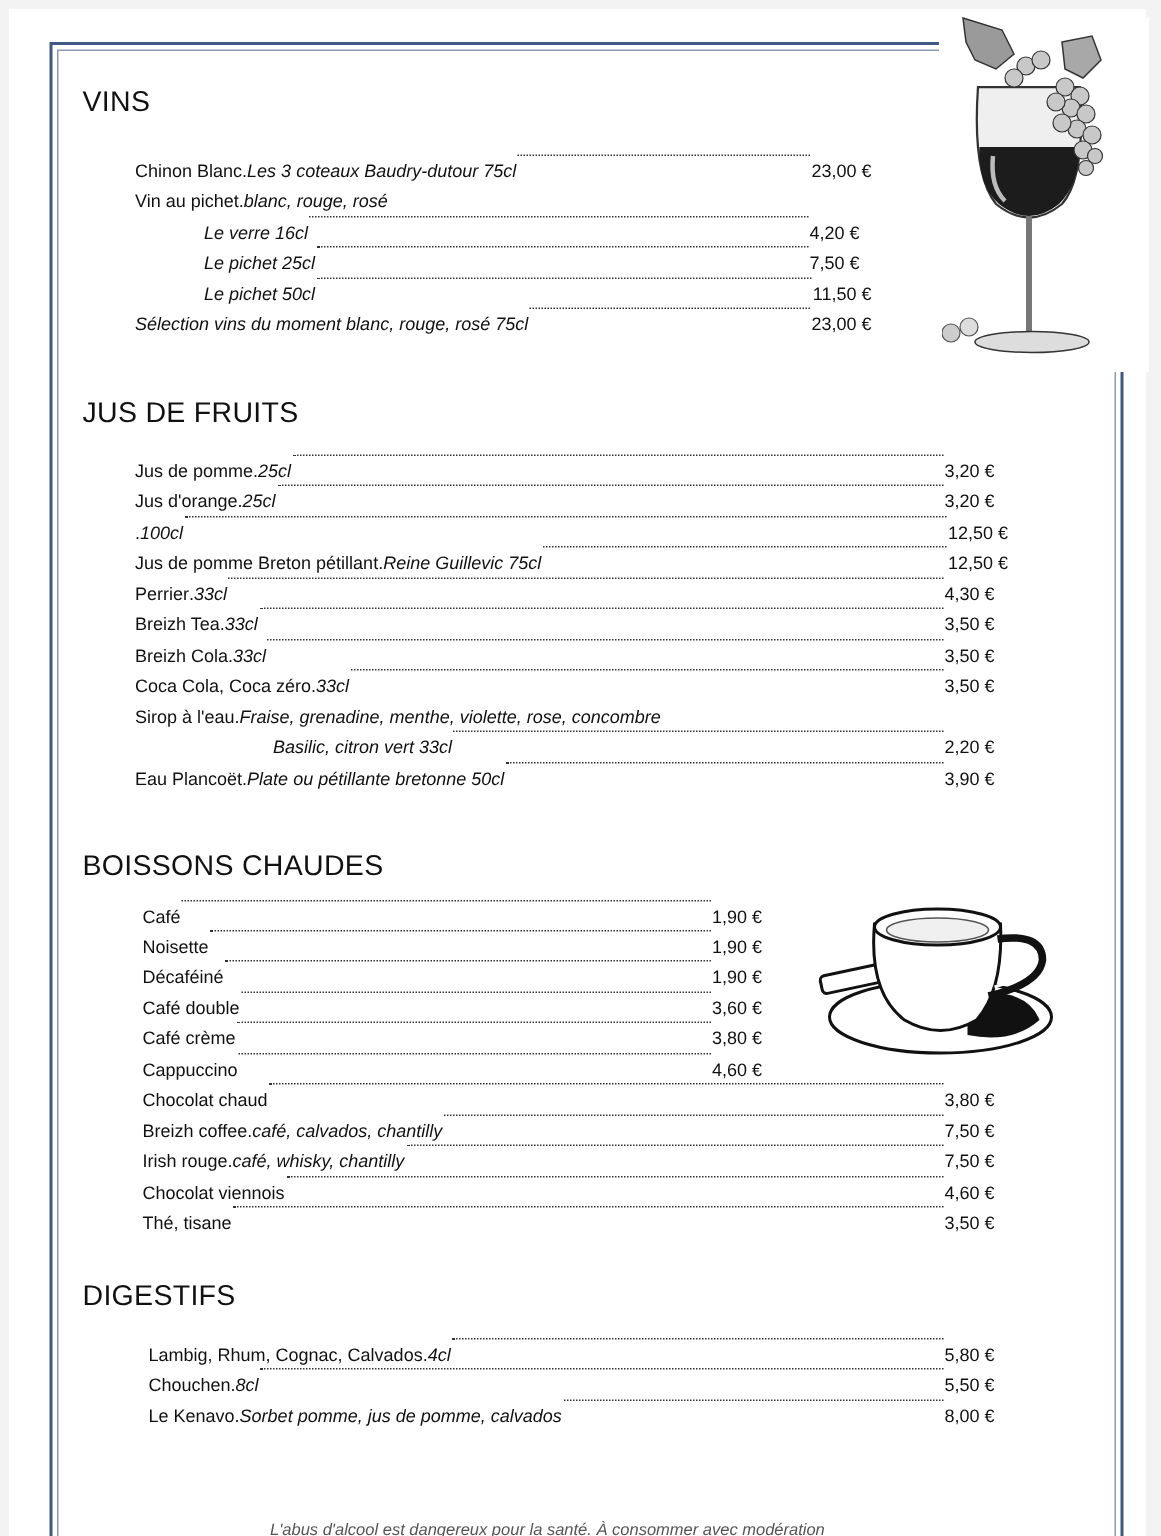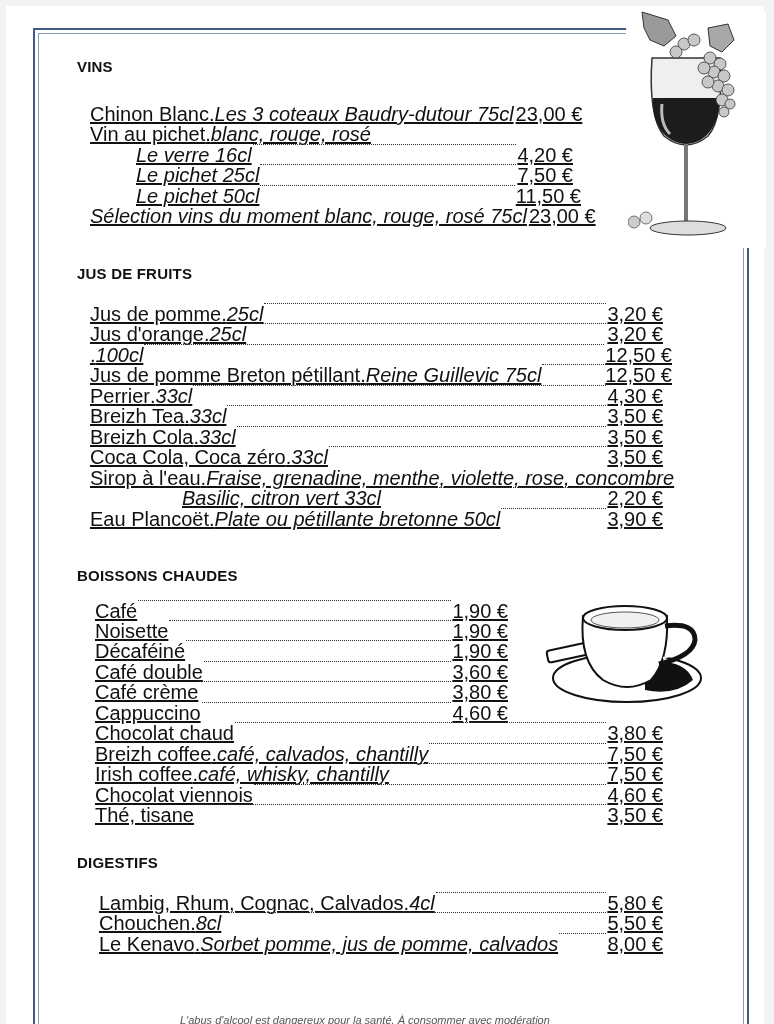--- a/index.html
+++ b/index.html
@@ -27,26 +27,26 @@
       position: absolute; left: 620px; top: 6px; width: 140px; height: 236px; background:#fff;
     }
     .mask-footer {
       position: absolute; left: 170px; top: 1005px; width: 420px; height: 30px; background:#fff;
     }
     .footer-note {
       position: absolute; left: 180px; top: 1014px; width: 420px;
       font-size: 11px; font-style: italic; color: #555; white-space: nowrap; overflow: hidden;
     }
     .section-title {
-      position: absolute; left: 77px;
-      font-weight: bold; font-size: 15px; letter-spacing: 0.2px;
+      position: absolute; left: 55px;
+      font-weight: normal; font-size: 19px; letter-spacing: 0.2px;
     }
     .row {
       position: absolute; display: flex; align-items: flex-end;
-      font-size: 20px; line-height: 20px; white-space: nowrap; text-decoration: underline;
+      font-size: 12px; line-height: 20px; white-space: nowrap;
     }
     .row .name { flex: 0 0 auto; }
     .row .desc { font-style: italic; flex: 0 0 auto; }
     .row .dots {
       flex: 1 1 auto; overflow: hidden; margin: 0 1px;
       border-bottom: 1.5px dotted #333; height: 1px; align-self: baseline;
       transform: translateY(-2px);
     }
     .row .price { flex: 0 0 auto; }
     .wine-art, .cup-art { position: absolute; }
@@ -249,21 +249,21 @@
     <span class="price">3,80 €</span>
 </div>
 <div class="row" style="left:95px;top:744px;width:568px">
   <span class="name">Breizh coffee</span>
     <span> . </span>
     <span class="desc">café, calvados, chantilly</span>
     <span class="dots"></span>
     <span class="price">7,50 €</span>
 </div>
 <div class="row" style="left:95px;top:764px;width:568px">
-  <span class="name">Irish coffee</span>
+  <span class="name">Irish rouge</span>
     <span> . </span>
     <span class="desc">café, whisky, chantilly</span>
     <span class="dots"></span>
     <span class="price">7,50 €</span>
 </div>
 <div class="row" style="left:95px;top:785px;width:568px">
   <span class="name">Chocolat viennois</span>
     <span class="dots"></span>
     <span class="price">4,60 €</span>
 </div>

